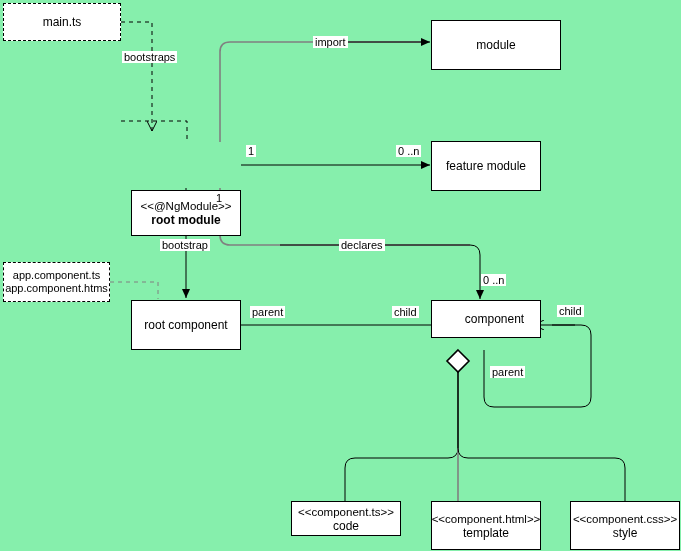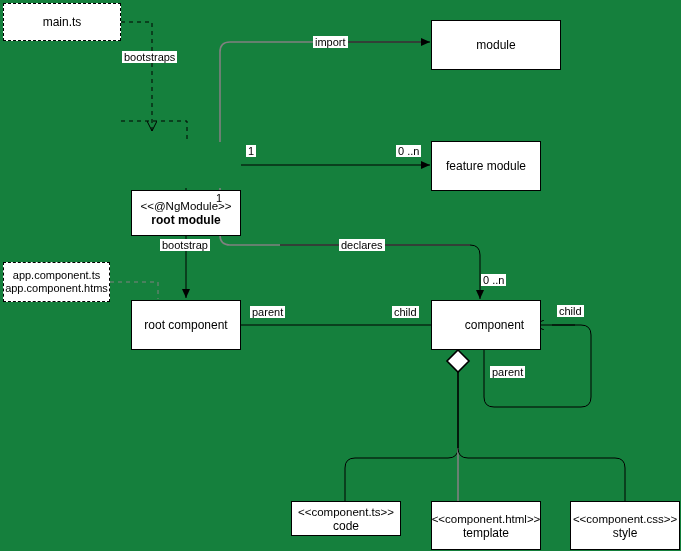--- a/index.html
+++ b/index.html
@@ -4,21 +4,21 @@
 <style>
   html, body {
     margin: 0;
     padding: 0;
     background: #ffffff;
   }
   #canvas {
     position: relative;
     width: 681px;
     height: 551px;
-    background: #15803d;
+    background: #86efac;
     overflow: hidden;
     font-family: "Liberation Sans", sans-serif;
   }
   #wires {
     position: absolute;
     left: 0;
     top: 0;
     width: 681px;
     height: 551px;
   }
@@ -145,21 +145,21 @@
   </div>
 
   <div class="node solid" style="left:431px; top:141px; width:110px; height:50px;">
     <span>feature module</span>
   </div>
 
   <div class="node solid" style="left:131px; top:300px; width:110px; height:50px;">
     <span>root component</span>
   </div>
 
-  <div class="node solid" style="left:431px; top:300px; width:110px; height:50px;padding-left:17px;">
+  <div class="node solid" style="left:431px; top:300px; width:110px; height:38px;padding-left:17px;">
     <span>component</span>
   </div>
 
   <div class="node solid" style="left:291px; top:501px; width:110px; height:35px;">
     <span class="stereo">&lt;&lt;component.ts&gt;&gt;</span>
     <span>code</span>
   </div>
 
   <div class="node solid" style="left:431px; top:501px; width:110px; height:49px;">
     <span class="stereo">&lt;&lt;component.html&gt;&gt;</span>

